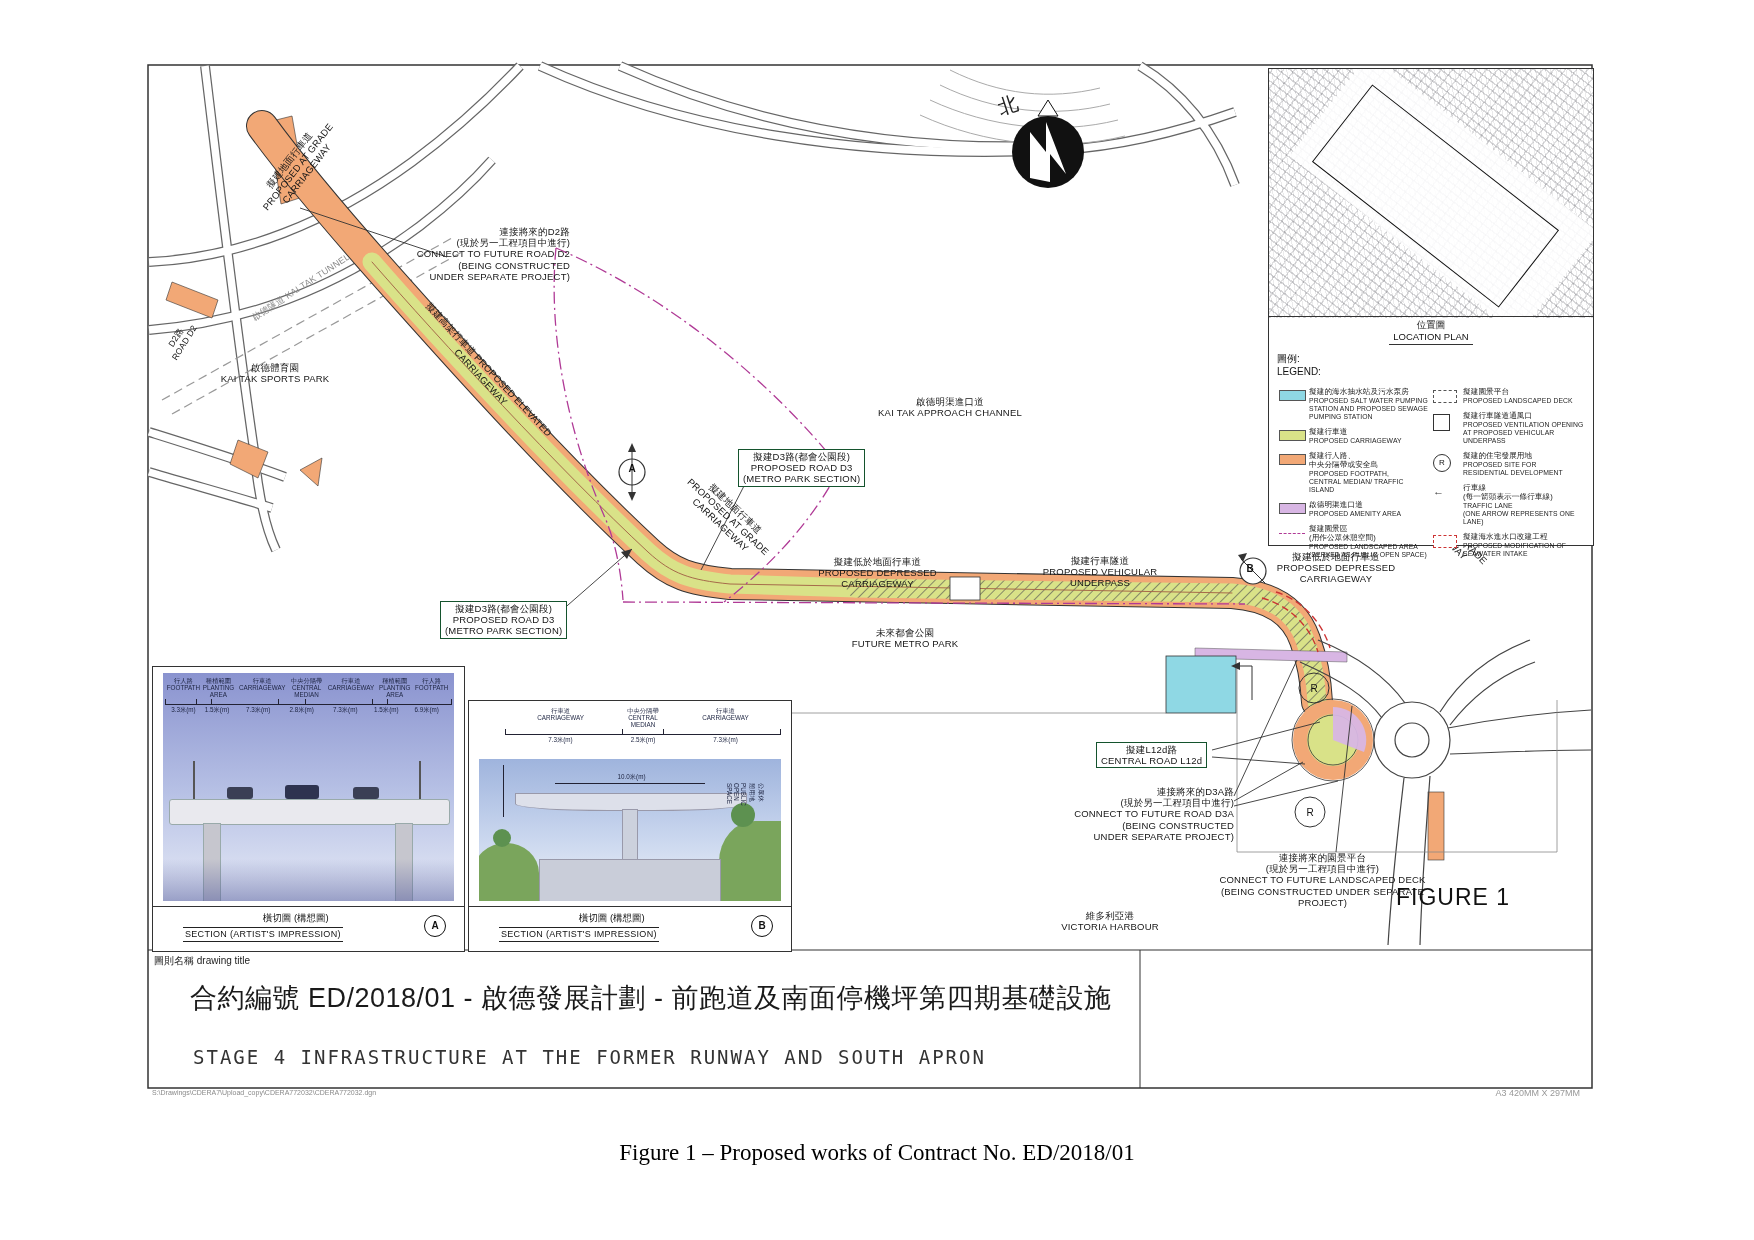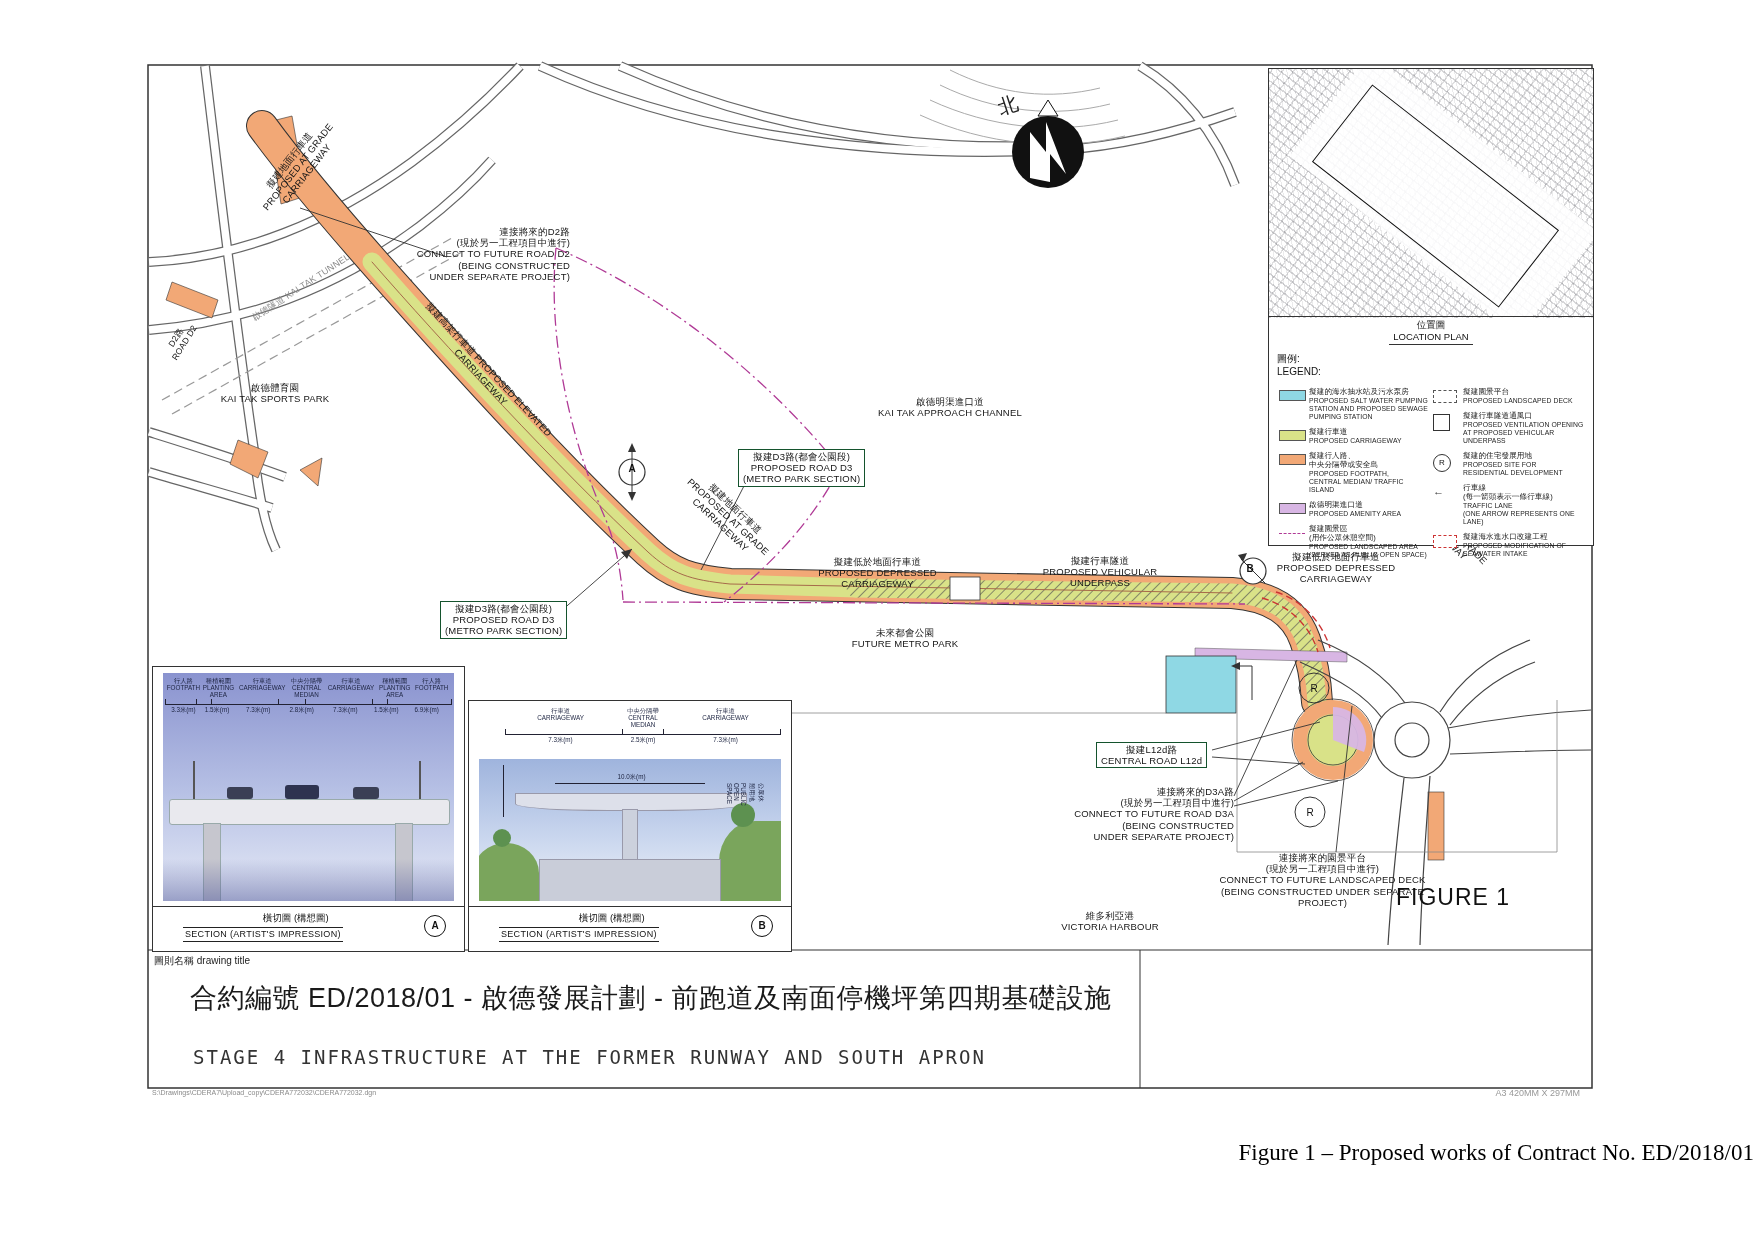--- a/index.html
+++ b/index.html
@@ -70,21 +70,21 @@
   
   .shape{position:absolute;}
   
   #titleblock-label{position:absolute;left:154px;top:954px;font-size:10px;color:#222;}
   #title-zh{position:absolute;left:190px;top:980px;font-size:27px;color:#1a1a1a;letter-spacing:.5px;}
   .title-en{position:absolute;font-family:"DejaVu Sans Mono",monospace;font-size:19px;color:#333;letter-spacing:2px;}
   #title-en-1{left:193px;top:1019px;} #title-en-2{left:193px;top:1046px;}
   #figure-label{position:absolute;left:1396px;top:884px;font-size:23px;letter-spacing:1px;color:#111;}
   #file-path{position:absolute;left:152px;top:1089px;font-size:7px;color:#8a8a8a;}
   #paper-size{position:absolute;left:1428px;top:1088px;width:152px;font-size:9px;color:#999;text-align:right;}
-  #page-caption{position:absolute;left:0;top:1140px;width:1754px;text-align:right;
+  #page-caption{position:absolute;left:0;top:1140px;width:1754px;text-align:center;
       font-family:"Liberation Serif",serif;font-size:23px;color:#000;}
 </style>
 </head>
 <body>
 
 <div id="page">
 
   <svg class="layer" width="1754" height="1240" viewBox="0 0 1754 1240">
     <defs>
       <pattern id="hatch" width="7" height="7" patternUnits="userSpaceOnUse" patternTransform="rotate(45)">
@@ -230,21 +230,21 @@
 PROPOSED AT GRADE
 CARRIAGEWAY</div>
   <div class="lbl right" style="left:385px;top:226px;width:185px;">連接將來的D2路
 (現於另一工程項目中進行)
 CONNECT TO FUTURE ROAD D2
 (BEING CONSTRUCTED
 UNDER SEPARATE PROJECT)</div>
   <div class="lbl" style="left:150px;top:330px;width:60px;font-size:8.5px;transform:rotate(-58deg);">D2路
 ROAD D2</div>
   <div class="lbl gray" style="left:196px;top:282px;width:210px;font-size:9px;transform:rotate(-33deg);">啟德隧道 KAI TAK TUNNEL</div>
-  <div class="lbl" style="left:205px;top:382px;width:140px;">啟德體育園
+  <div class="lbl" style="left:205px;top:362px;width:140px;">啟德體育園
 KAI TAK SPORTS PARK</div>
   <div class="lbl" style="left:430px;top:298px;width:185px;transform:rotate(47deg);transform-origin:left top;">擬建高架行車道  PROPOSED ELEVATED CARRIAGEWAY</div>
   <div class="lbl" style="left:860px;top:396px;width:180px;">啟德明渠進口道
 KAI TAK APPROACH CHANNEL</div>
   <div class="lbl" style="left:668px;top:500px;width:120px;transform:rotate(43deg);">擬建地面行車道
 PROPOSED AT GRADE
 CARRIAGEWAY</div>
   <div class="lbl boxed" style="left:738px;top:449px;">擬建D3路(都會公園段)
 PROPOSED ROAD D3
 (METRO PARK SECTION)</div>

